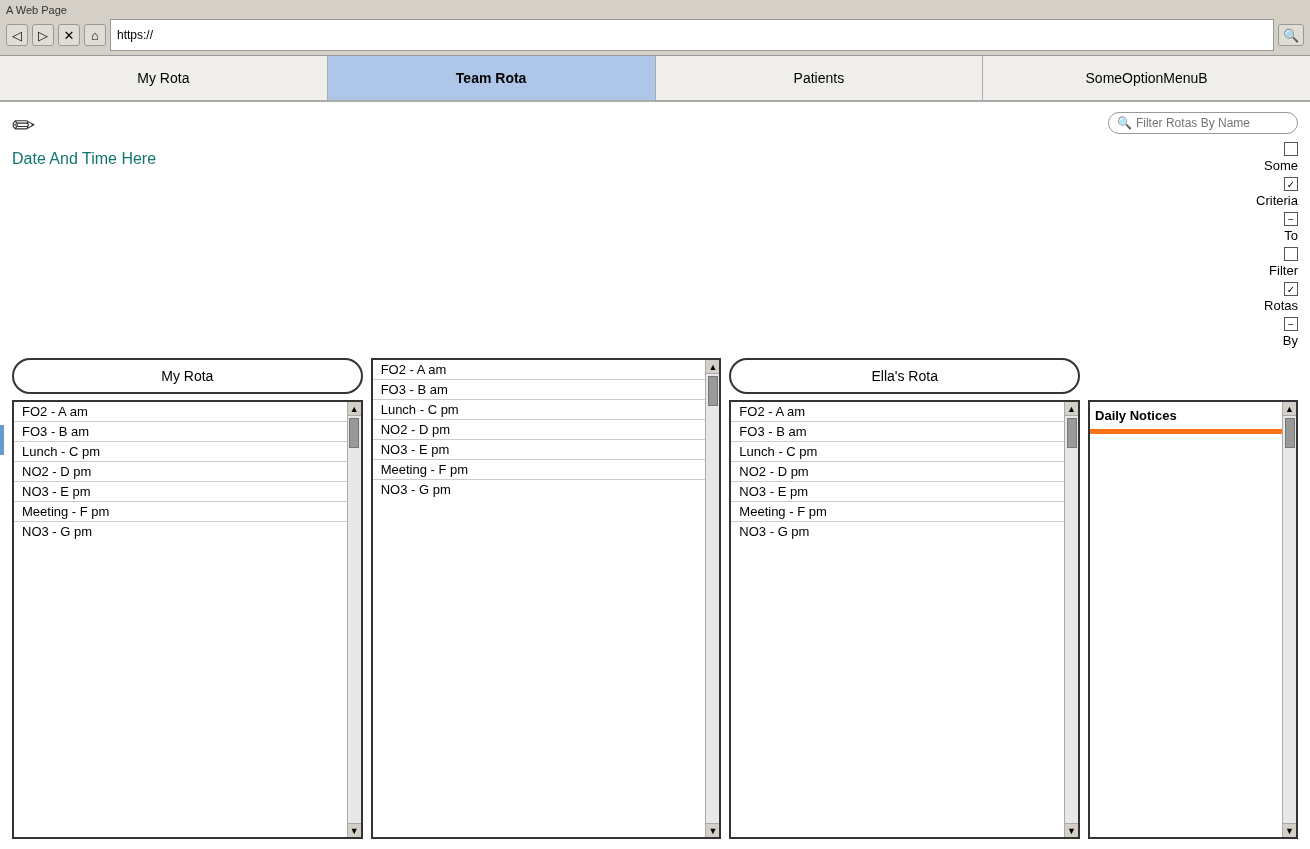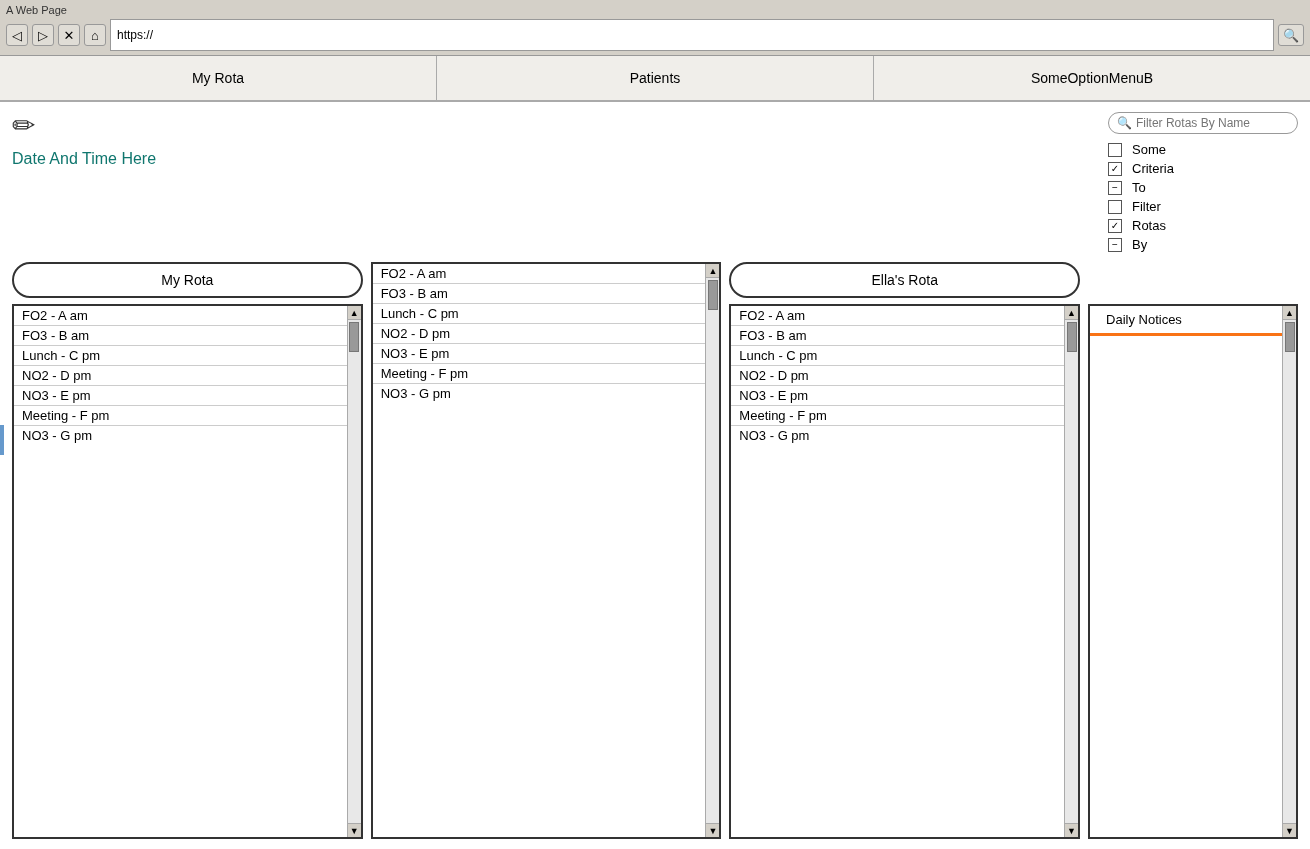--- a/index.html
+++ b/index.html
@@ -126,24 +126,25 @@
     }
     .filter-search input {
       border: none;
       outline: none;
       font-size: 12px;
       width: 140px;
       background: transparent;
     }
     .filter-item {
       display: flex;
-      align-items: center;
-      gap: 10px;
+      align-items: flex-end;
+      gap: 2px;
       font-size: 13px;
       cursor: pointer;
+      flex-direction: column;
     }
     .filter-checkbox {
       width: 14px; height: 14px;
       border: 1px solid #555;
       display: flex; align-items: center; justify-content: center;
       background: white;
       font-size: 10px;
     }
     .filter-checkbox.checked {
       background: white;
@@ -249,24 +250,24 @@
       display: flex;
       flex-direction: column;
     }
     .daily-notices-container {
       border: 2px solid #333;
       flex: 1;
       position: relative;
       overflow: hidden;
     }
     .daily-notices-title {
-      padding: 6px 16px;
+      padding: 6px 5px;
       font-size: 13px;
-      font-weight: normal;
-      border-bottom: 3px solid #f97316;
+      font-weight: bold;
+      border-bottom: 5px solid #f97316;
     }
 
     
     .bottom-scrollbar {
       height: 14px;
       background: #d4d0c8;
       border-top: 1px solid #aaa;
       display: flex;
       align-items: center;
       padding: 0 2px;
@@ -288,20 +289,21 @@
     <div class="browser-btn">▷</div>
     <div class="browser-btn">✕</div>
     <div class="browser-btn">⌂</div>
     <input class="browser-url" type="text" value="https://" style="">
     <div class="browser-search-btn">🔍</div>
   </div>
 </div>
 
 <div class="nav-tabs" id="nav-tabs-container">
     <div class="nav-tab">My Rota</div>
+    <div class="nav-tab active">Team Rota</div>
     <div class="nav-tab">Patients</div>
     <div class="nav-tab">SomeOptionMenuB</div>
   </div>
 
 <div class="main-content">
 
   <div class="top-bar">
     <div class="left-section">
       <div class="edit-icon">✏</div>
       <div class="date-time">Date And Time Here</div>

